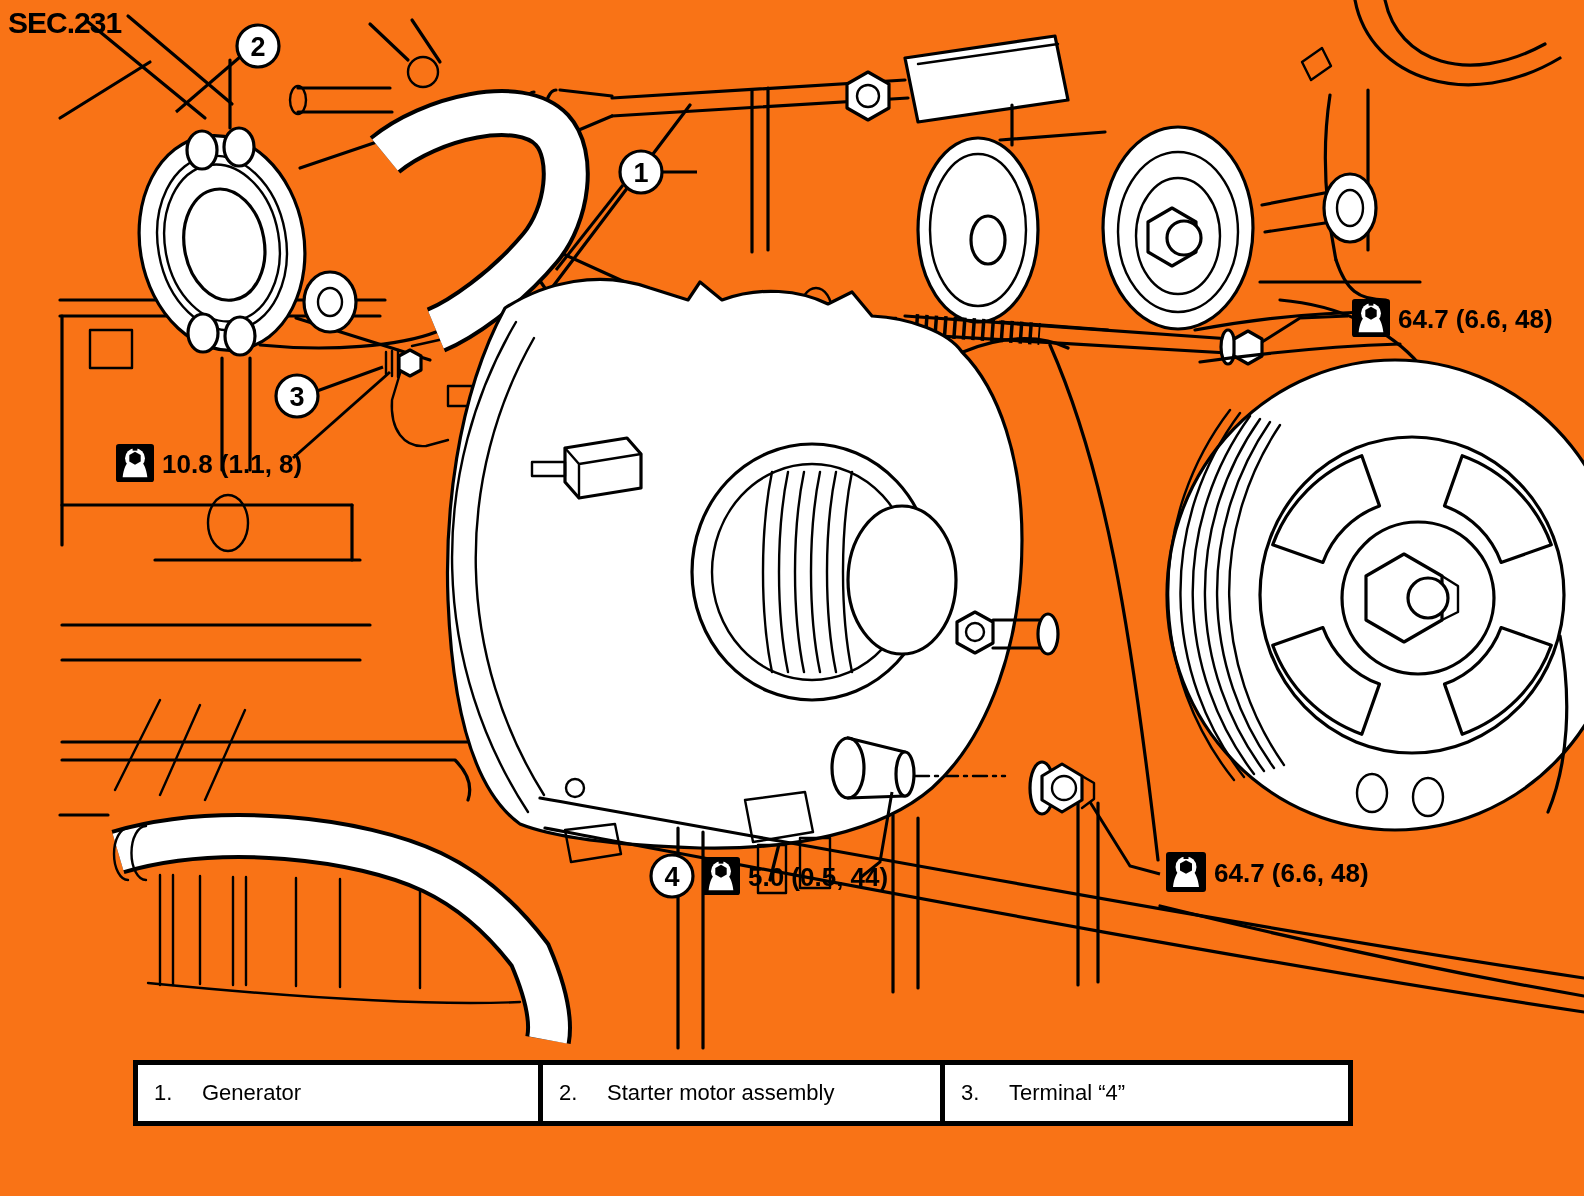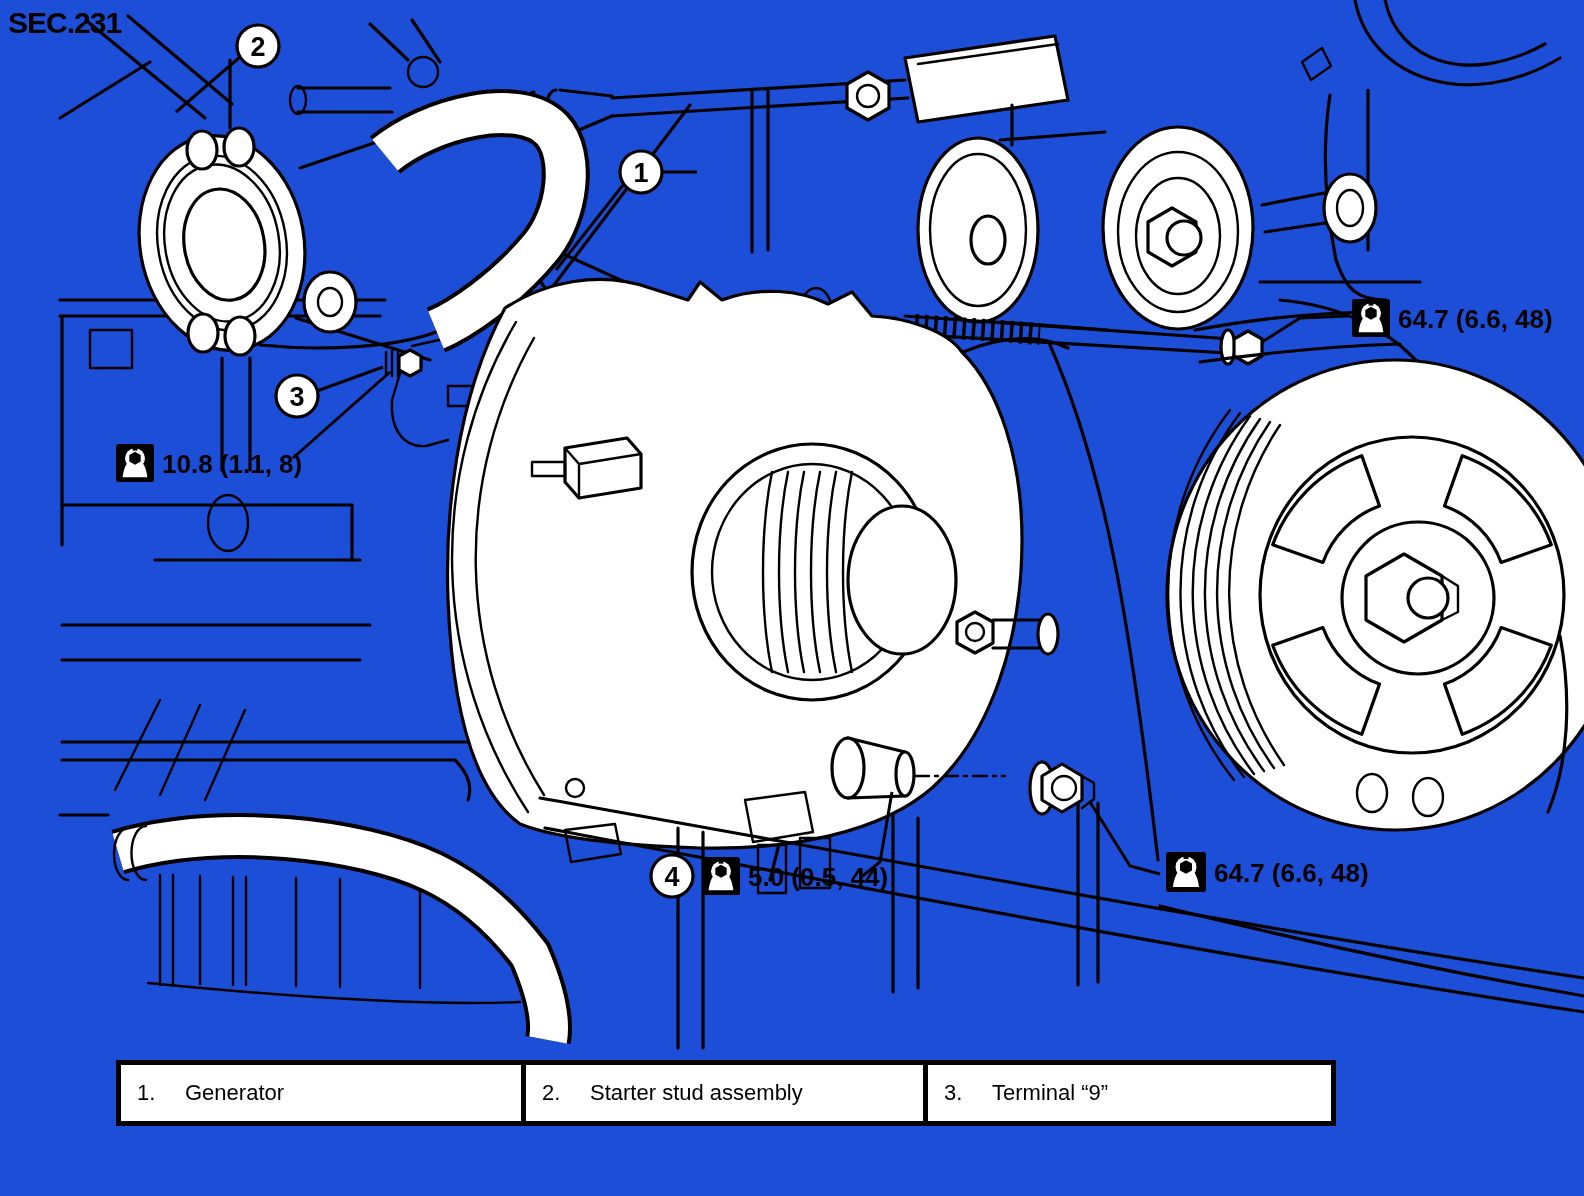--- a/index.html
+++ b/index.html
@@ -1,25 +1,25 @@
 <!DOCTYPE html>
 <html><head>
 <meta charset="utf-8">
 <style>
   html,body{margin:0;padding:0;background:#fff;}
-  .page{position:relative;width:1584px;height:1196px;background:#1d4ed8;overflow:hidden;
+  .page{position:relative;width:1584px;height:1196px;background:#f97316;overflow:hidden;
         font-family:"Liberation Sans","DejaVu Sans",sans-serif;color:#000;}
   .sec-title{position:absolute;left:8px;top:6px;font-size:30px;font-weight:bold;letter-spacing:-1px;}
   svg.diagram{position:absolute;left:0;top:0;}
   svg .ln{fill:none;stroke:#000;stroke-width:3.2;stroke-linecap:round;stroke-linejoin:round;}
   svg .fn{fill:none;stroke:#000;stroke-width:2.4;stroke-linecap:round;stroke-linejoin:round;}
   svg .wh{fill:#fff;stroke:#000;stroke-width:3.2;stroke-linejoin:round;}
   svg .tlabel{font:bold 26px "Liberation Sans","DejaVu Sans",sans-serif;fill:#000;}
   svg .cnum{font:bold 27px "Liberation Sans","DejaVu Sans",sans-serif;fill:#000;text-anchor:middle;}
-  table.legend{position:absolute;left:116px;top:1060px;width:1215px;border-collapse:collapse;
+  table.legend{position:absolute;left:133px;top:1060px;width:1215px;border-collapse:collapse;
                table-layout:fixed;}
   table.legend td{border:5px solid #000;height:56px;padding:0 0 0 16px;font-size:22px;
                   vertical-align:middle;background:#fff;}
   table.legend .num{display:inline-block;width:48px;}
 </style>
 </head>
 <body>
 
 <div class="page">
 
@@ -308,22 +308,22 @@
         <col style="width:405px">
         <col style="width:402px">
         <col style="width:408px">
       </colgroup>
     <tbody>
         <tr>
       <td>
         <span class="num">1.</span><span>Generator</span>
       </td>
       <td>
-        <span class="num">2.</span><span>Starter stud assembly</span>
+        <span class="num">2.</span><span>Starter motor assembly</span>
       </td>
       <td>
-        <span class="num">3.</span><span>Terminal “9”</span>
+        <span class="num">3.</span><span>Terminal “4”</span>
       </td>
     </tr>
   </tbody>
     </table>
 
 </div>
 
 </body></html>

